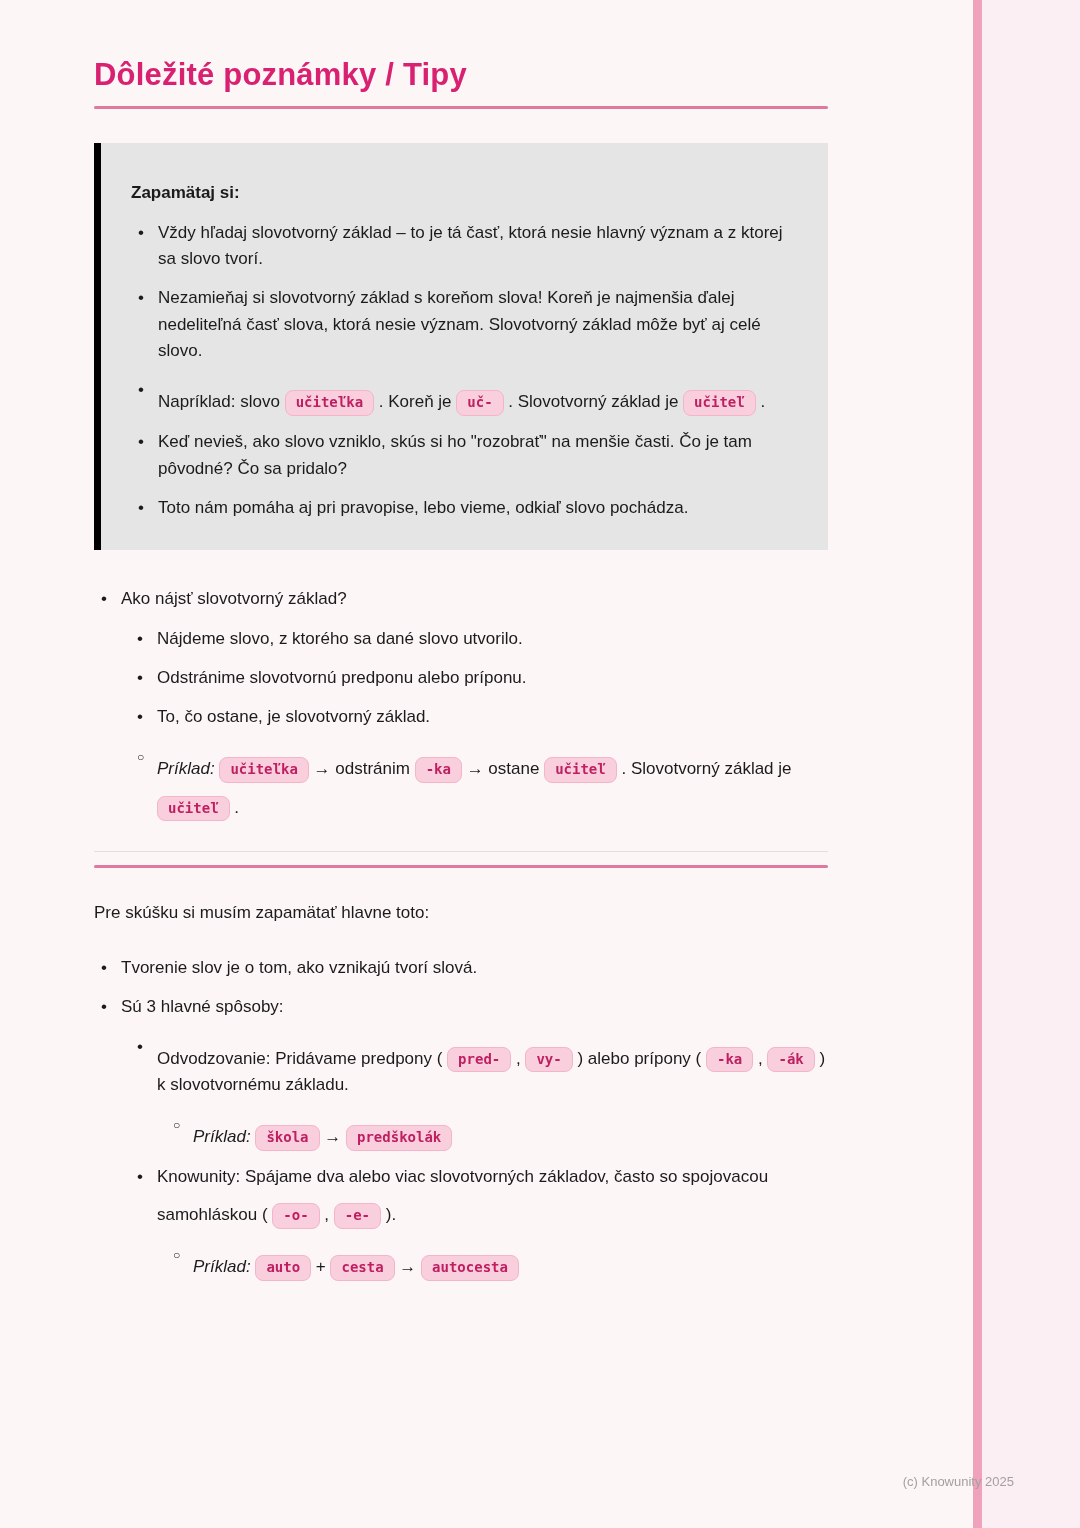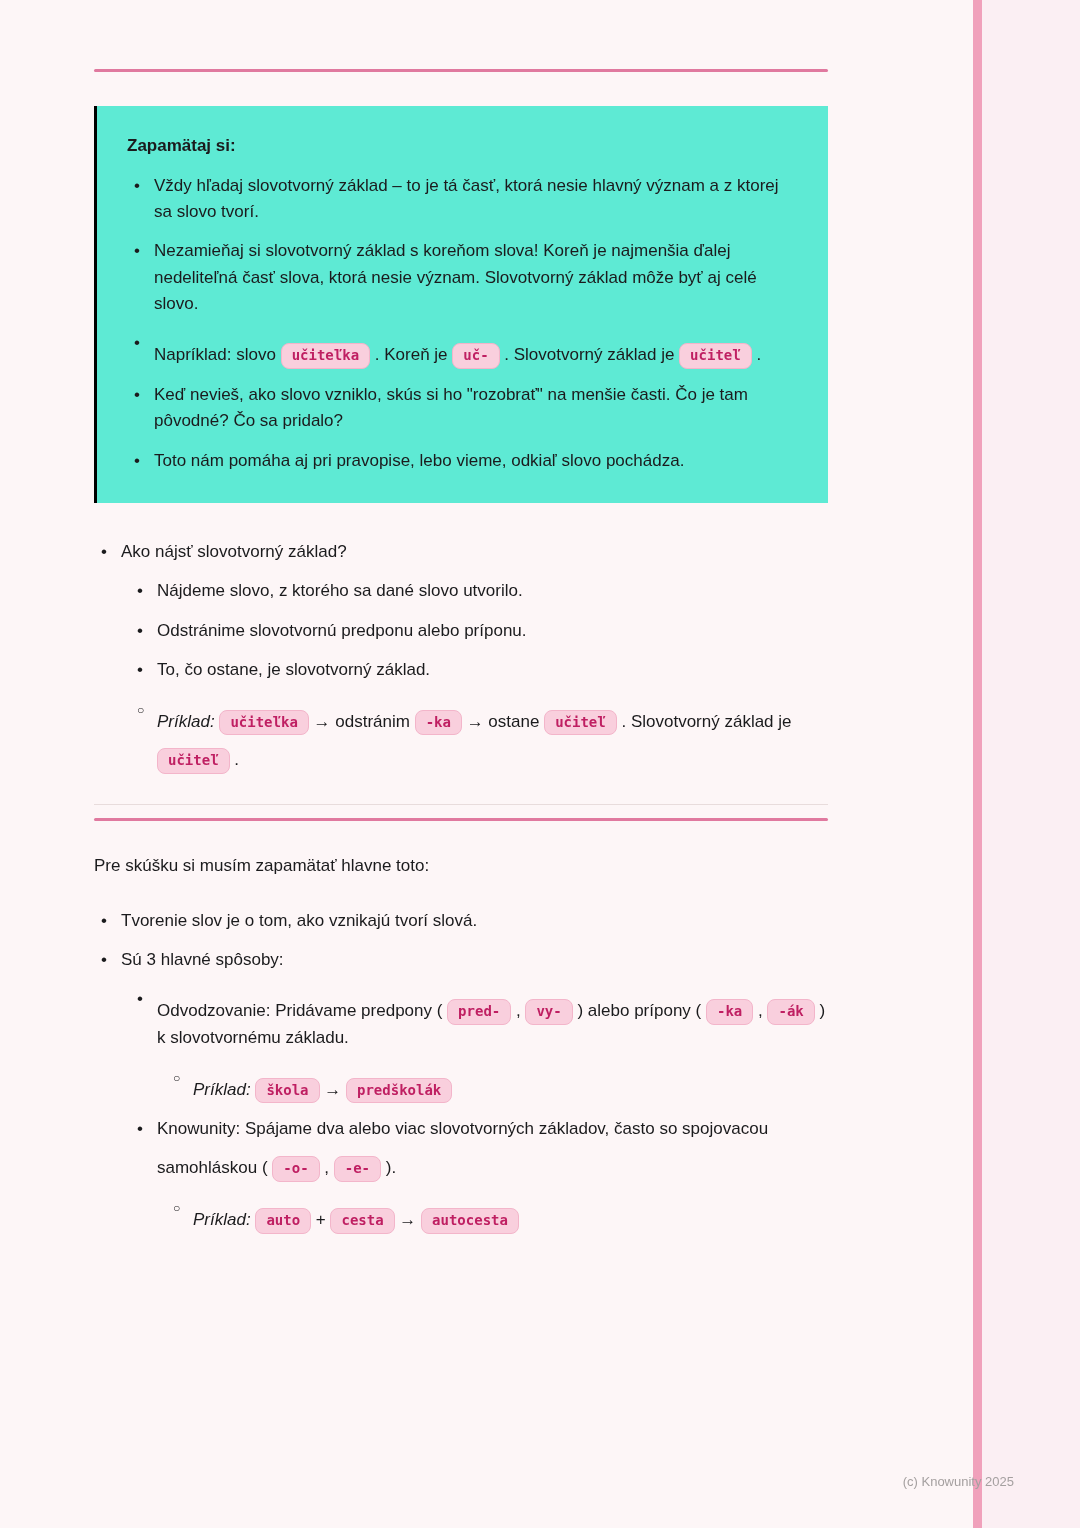--- a/index.html
+++ b/index.html
@@ -27,24 +27,24 @@
     color:#d92172;
     font-size:31px;
     font-weight:bold;
     line-height:1.2;
     letter-spacing:.2px;
   }
   .rule {
     height:3px; background:#e0799f; margin-top:13px; border-radius:2px;
   }
   .callout {
-    background:#5eead4;
-    border-left:3px solid #000000;
+    background:#e5e5e5;
+    border-left:7px solid #000000;
     margin-top:34px;
-    padding:27px 30px 16px 30px;
+    padding:37px 30px 16px 30px;
   }
   .callout-heading {
     font-weight:bold; font-size:17px; margin-bottom:14px; line-height:1.5;
   }
   .li {
     display:flex; align-items:flex-start;
     font-size:17px; line-height:1.55;
     margin-bottom:13px;
   }
   .li .marker { flex:none; width:27px; text-align:left; padding-left:7px; }
@@ -80,20 +80,21 @@
 </style>
 </head>
 <body>
 
 <div class="right-margin"></div>
 <div class="edge-stripe"></div>
 
 <div class="page">
 
   <section>
+    <h1 class="title">Dôležité poznámky / Tipy</h1>
     <div class="rule"></div>
 
     <div class="callout">
       <div class="callout-heading">Zapamätaj si:</div>
       <div>
           <div class="li lvl0">
             <span class="marker">•</span>
             <span class="content"><span class="">Vždy hľadaj </span><span class="b">slovotvorný základ</span><span class=""> – to je tá časť, ktorá nesie hlavný význam a z ktorej sa slovo tvorí.</span></span>
           </div>
           <div class="li lvl0">

